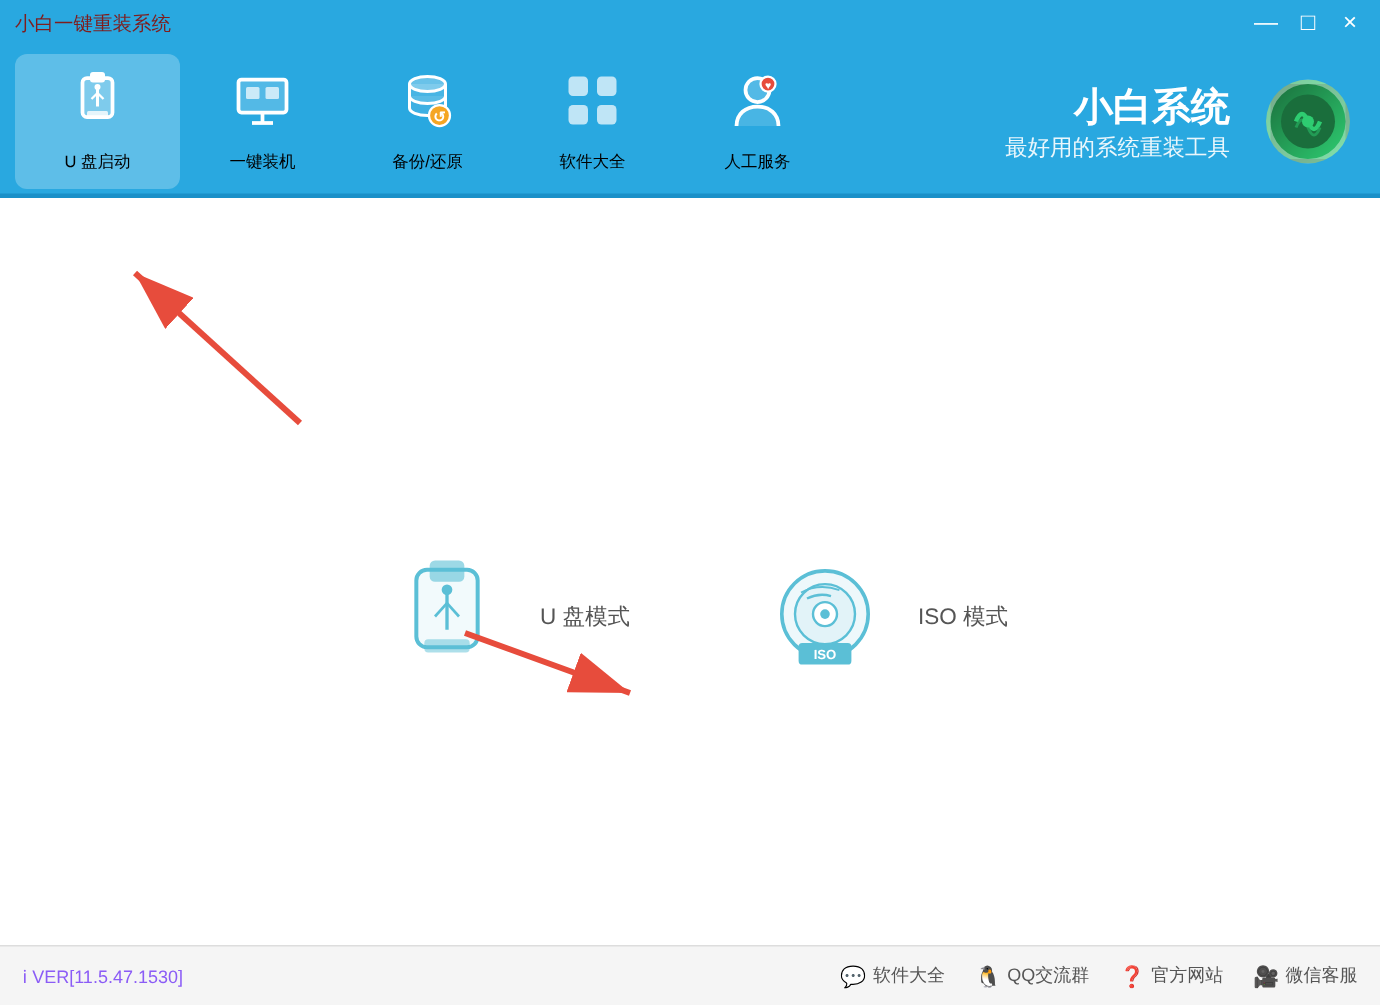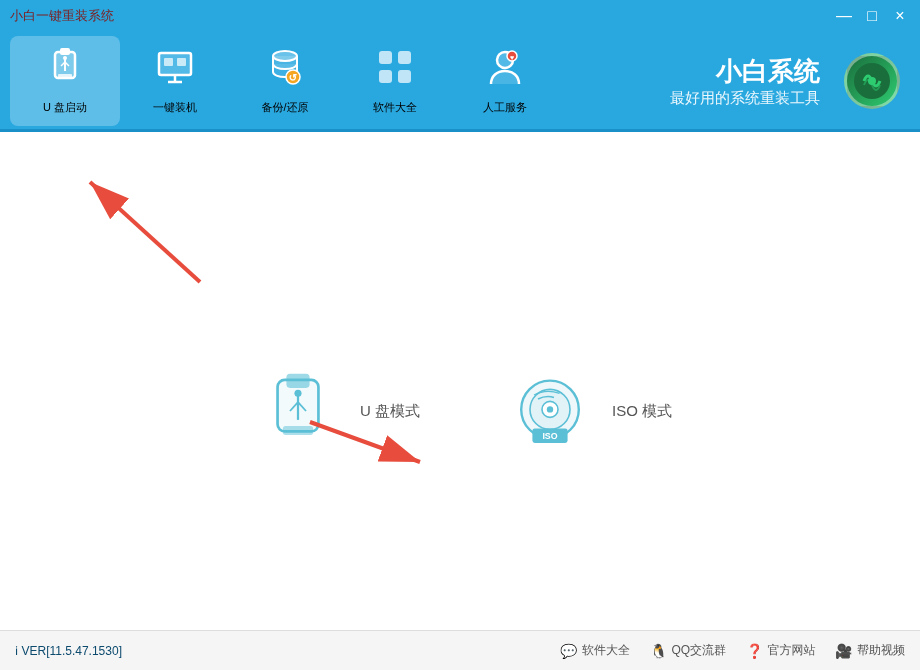--- a/index.html
+++ b/index.html
@@ -165,21 +165,21 @@
     .footer {
       background: #f5f5f5;
       border-top: 1px solid #ddd;
       height: 40px;
       display: flex;
       align-items: center;
       padding: 0 15px;
       justify-content: space-between;
     }
     .footer-version {
-      color: #0c4a6e;
+      color: #8b5cf6;
       font-size: 12px;
     }
     .footer-links {
       display: flex;
       gap: 20px;
       align-items: center;
     }
     .footer-link {
       display: flex;
       align-items: center;
@@ -372,17 +372,17 @@
       <span>QQ交流群</span>
     </div>
 
     <div class="footer-link">
       <span class="footer-link-icon">❓</span>
       <span>官方网站</span>
     </div>
 
     <div class="footer-link">
       <span class="footer-link-icon">🎥</span>
-      <span>帮助视频</span>
+      <span>微信客服</span>
     </div>
 
   </div>
 </div>
 
 </body></html>

